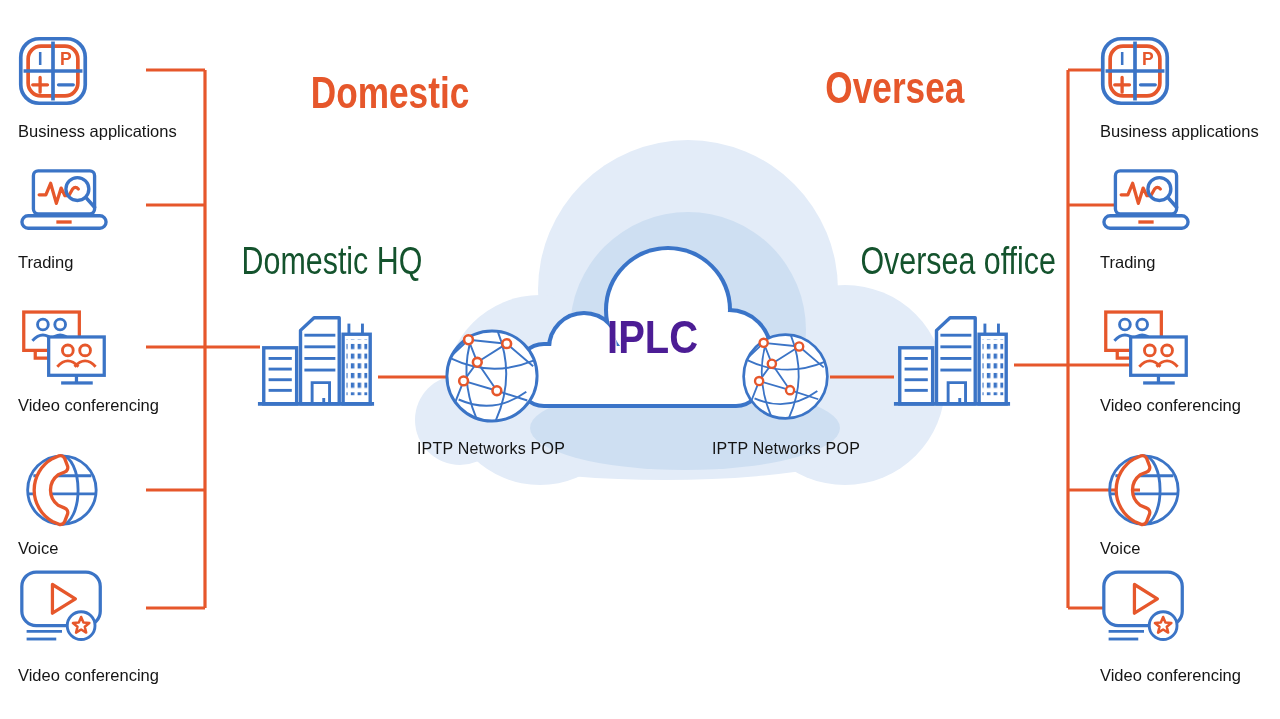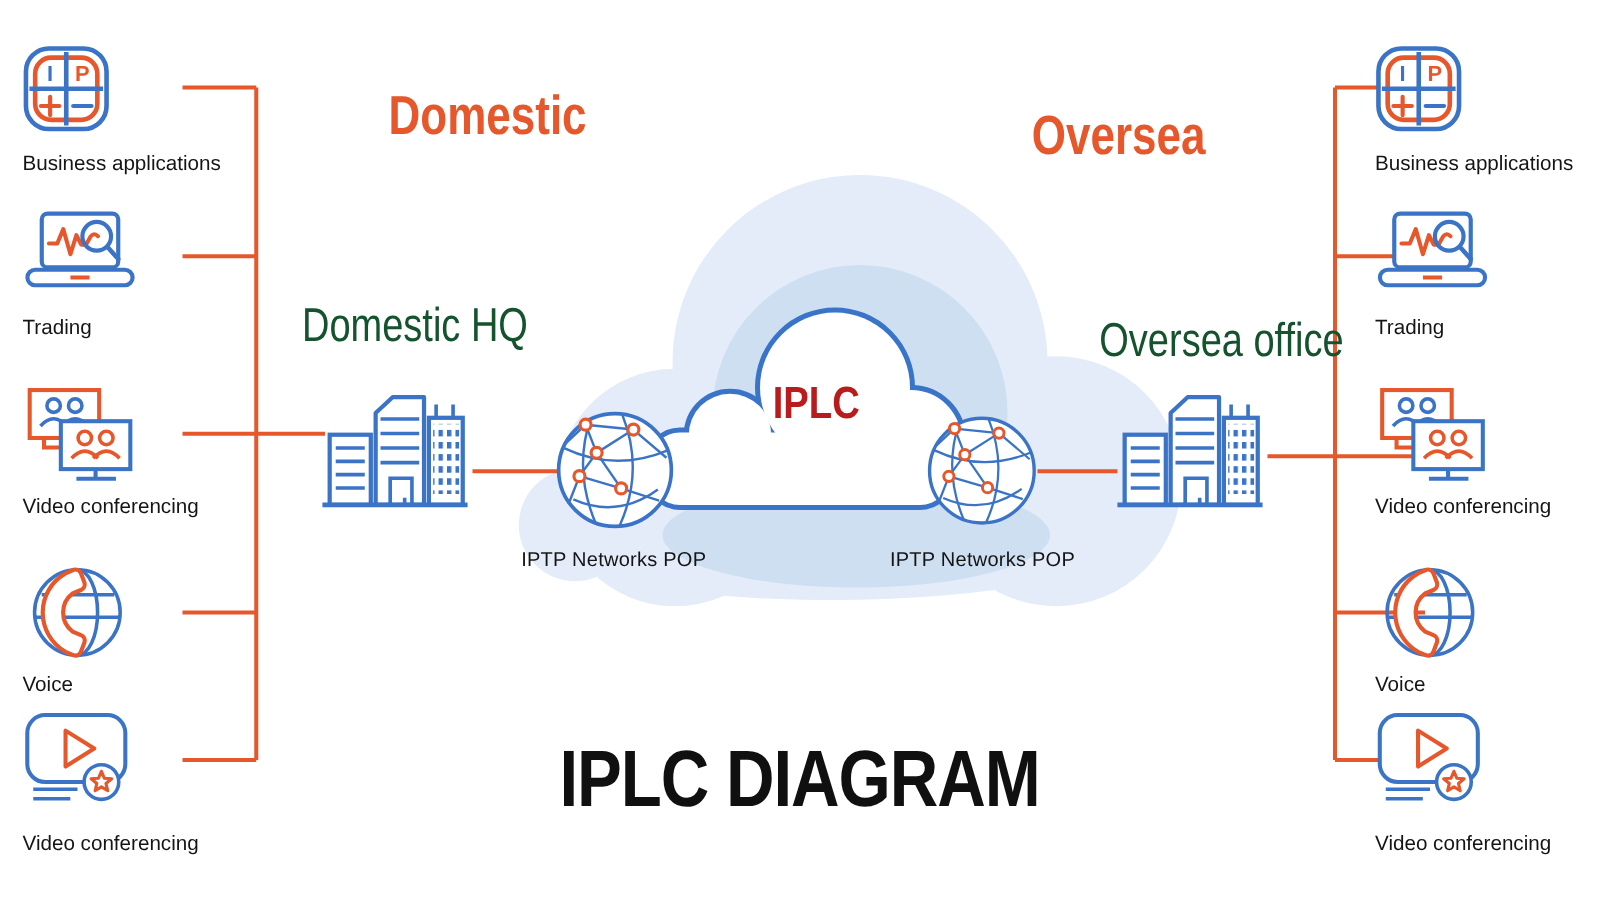--- a/index.html
+++ b/index.html
@@ -3,21 +3,21 @@
 <meta charset="utf-8">
 <style>
   html,body{margin:0;padding:0;background:#fff;}
   #stage{position:relative;width:1280px;height:719px;overflow:hidden;background:#ffffff;
          font-family:"Liberation Sans","DejaVu Sans",sans-serif;}
   #art{position:absolute;left:0;top:0;z-index:1;}
   .txt{position:absolute;z-index:5;text-align:center;white-space:nowrap;}
   .condense{display:inline-block;transform:scaleX(0.8);transform-origin:50% 50%;white-space:nowrap;}
   .region-heading{font-size:44px;font-weight:700;color:#E6572B;width:200px;}
   .site-label{font-size:38px;font-weight:400;color:#14532d;width:200px;}
-  .cloud-text{left:553px;top:295px;width:200px;color:#b91c1c;font-weight:700;font-size:36px;line-height:53px;}
+  .cloud-text{left:553px;top:310px;width:200px;color:#4c1d95;font-weight:700;font-size:47px;line-height:53px;}
   .cloud-text .condense{transform:scaleX(0.85);}
   .pop-label{font-size:16px;font-weight:400;color:#141414;width:220px;letter-spacing:0.2px;}
   .main-title{left:340px;top:586px;width:600px;font-size:64px;font-weight:700;color:#101010;}
   .main-title .condense{transform:scaleX(0.84);letter-spacing:-1px;}
   .col-item{position:absolute;width:165px;z-index:5;display:flex;flex-direction:column;align-items:flex-start;}
   .left-col .col-item{left:18px;}
   .right-col .col-item{left:1100px;}
   .item-label{font-size:16.5px;font-weight:500;color:#151515;text-align:center;white-space:nowrap;}
   .hidden-defs{position:absolute;width:0;height:0;overflow:hidden;}
 </style>
@@ -163,33 +163,32 @@
     </g>
 
     <use href="#sym-building" x="256" y="305" width="120" height="103"></use>
     <use href="#sym-building" x="892" y="305" width="120" height="103"></use>
 
     <use href="#sym-globe" x="443" y="327" width="98" height="98"></use>
     <use href="#sym-globe" x="740" y="331" width="91" height="91"></use>
   </svg>
 
   <div class="txt region-heading" style="left:290px;top:68px;"><span class="condense">Domestic</span></div>
-  <div class="txt region-heading" style="left:795px;top:84px;"><span class="condense">Oversea</span></div>
+  <div class="txt region-heading" style="left:795px;top:63px;"><span class="condense">Oversea</span></div>
 
   <div class="txt site-label" style="left:219px;top:240px;"><span class="condense">Domestic HQ</span></div>
-  <div class="txt site-label" style="left:855px;top:240px;margin-top:12px;"><span class="condense">Oversea office</span></div>
+  <div class="txt site-label" style="left:836px;top:240px;"><span class="condense">Oversea office</span></div>
 
   <div class="txt cloud-text">
     <div><span class="condense">IPLC</span></div>
   </div>
 
   <div class="txt pop-label" style="left:381px;top:440px;">IPTP Networks POP</div>
   <div class="txt pop-label" style="left:676px;top:440px;">IPTP Networks POP</div>
 
-  <div class="txt main-title"><span class="condense">IPLC DIAGRAM</span></div>
 
   <div class="left-col">
     <div class="col-item" style="top:36px;">
       <svg width="70" height="70">
           <use href="#sym-business"></use>
         </svg>
       <div class="item-label" style="margin-top:16px;">Business applications</div>
     </div>
     <div class="col-item" style="top:168px;">
       <svg width="92" height="65">

